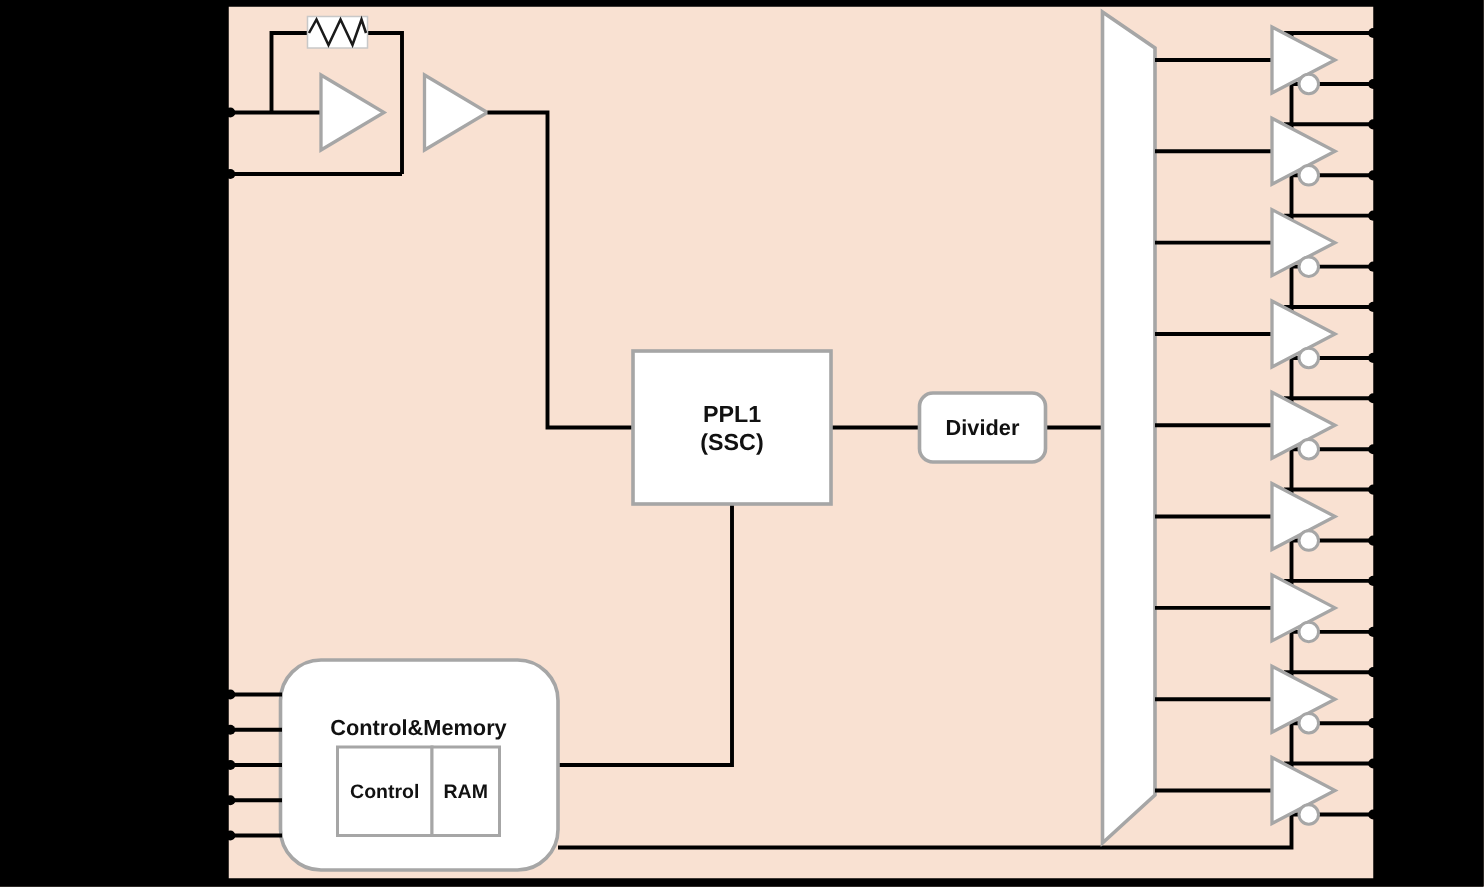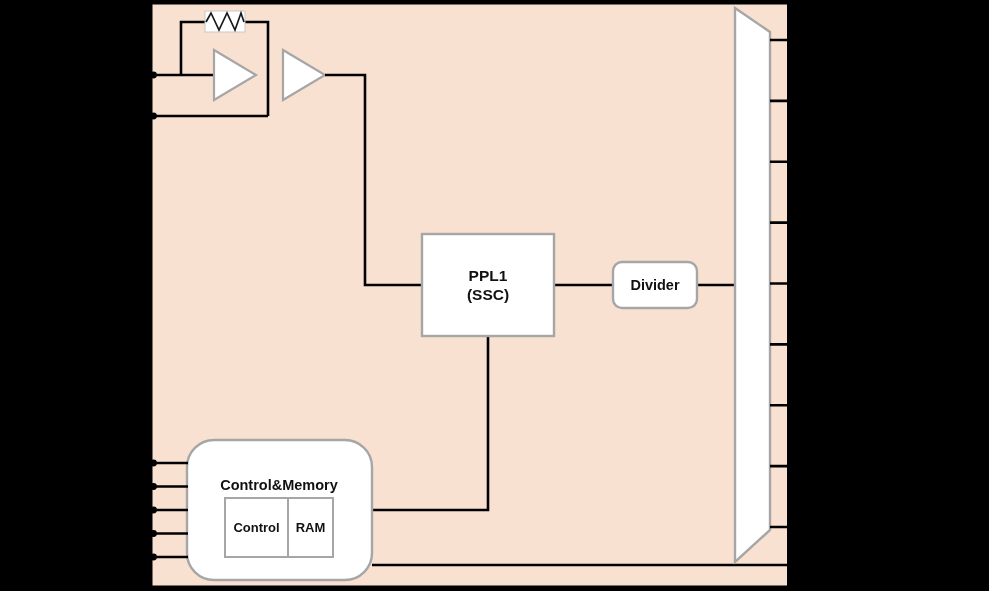--- a/index.html
+++ b/index.html
@@ -5,21 +5,21 @@
   :root{
     --canvas:#000000;
     --chip-fill:#f9e1d2;
     --chip-border:#000000;
     --comp-fill:#ffffff;
     --comp-border:#a6a6a6;
     --wire:#000000;
     --text:#111111;
   }
   html,body{margin:0;padding:0;background:var(--canvas);}
-  .stage{position:relative;width:787px;height:591px;background:var(--canvas);overflow:hidden;text-align:right;}
+  .stage{position:relative;width:989px;height:591px;background:var(--canvas);overflow:hidden;text-align:right;}
   svg{display:block;}
   .wire{stroke:var(--wire);stroke-width:2.6;fill:none;}
   .chip{fill:var(--chip-fill);stroke:var(--chip-border);stroke-width:3;}
   .comp{fill:var(--comp-fill);stroke:var(--comp-border);stroke-width:2.4;}
   .comp-thin{fill:var(--comp-fill);stroke:var(--comp-border);stroke-width:2;}
   .tri{fill:var(--comp-fill);stroke:var(--comp-border);stroke-width:2.2;}
   .bubble{fill:var(--comp-fill);stroke:var(--comp-border);stroke-width:2;}
   .pin{fill:var(--wire);stroke:none;}
   .resbox{fill:var(--comp-fill);stroke:#c8c8c8;stroke-width:1;}
   .zig{fill:none;stroke:#1a1a1a;stroke-width:1.7;stroke-linejoin:miter;}

